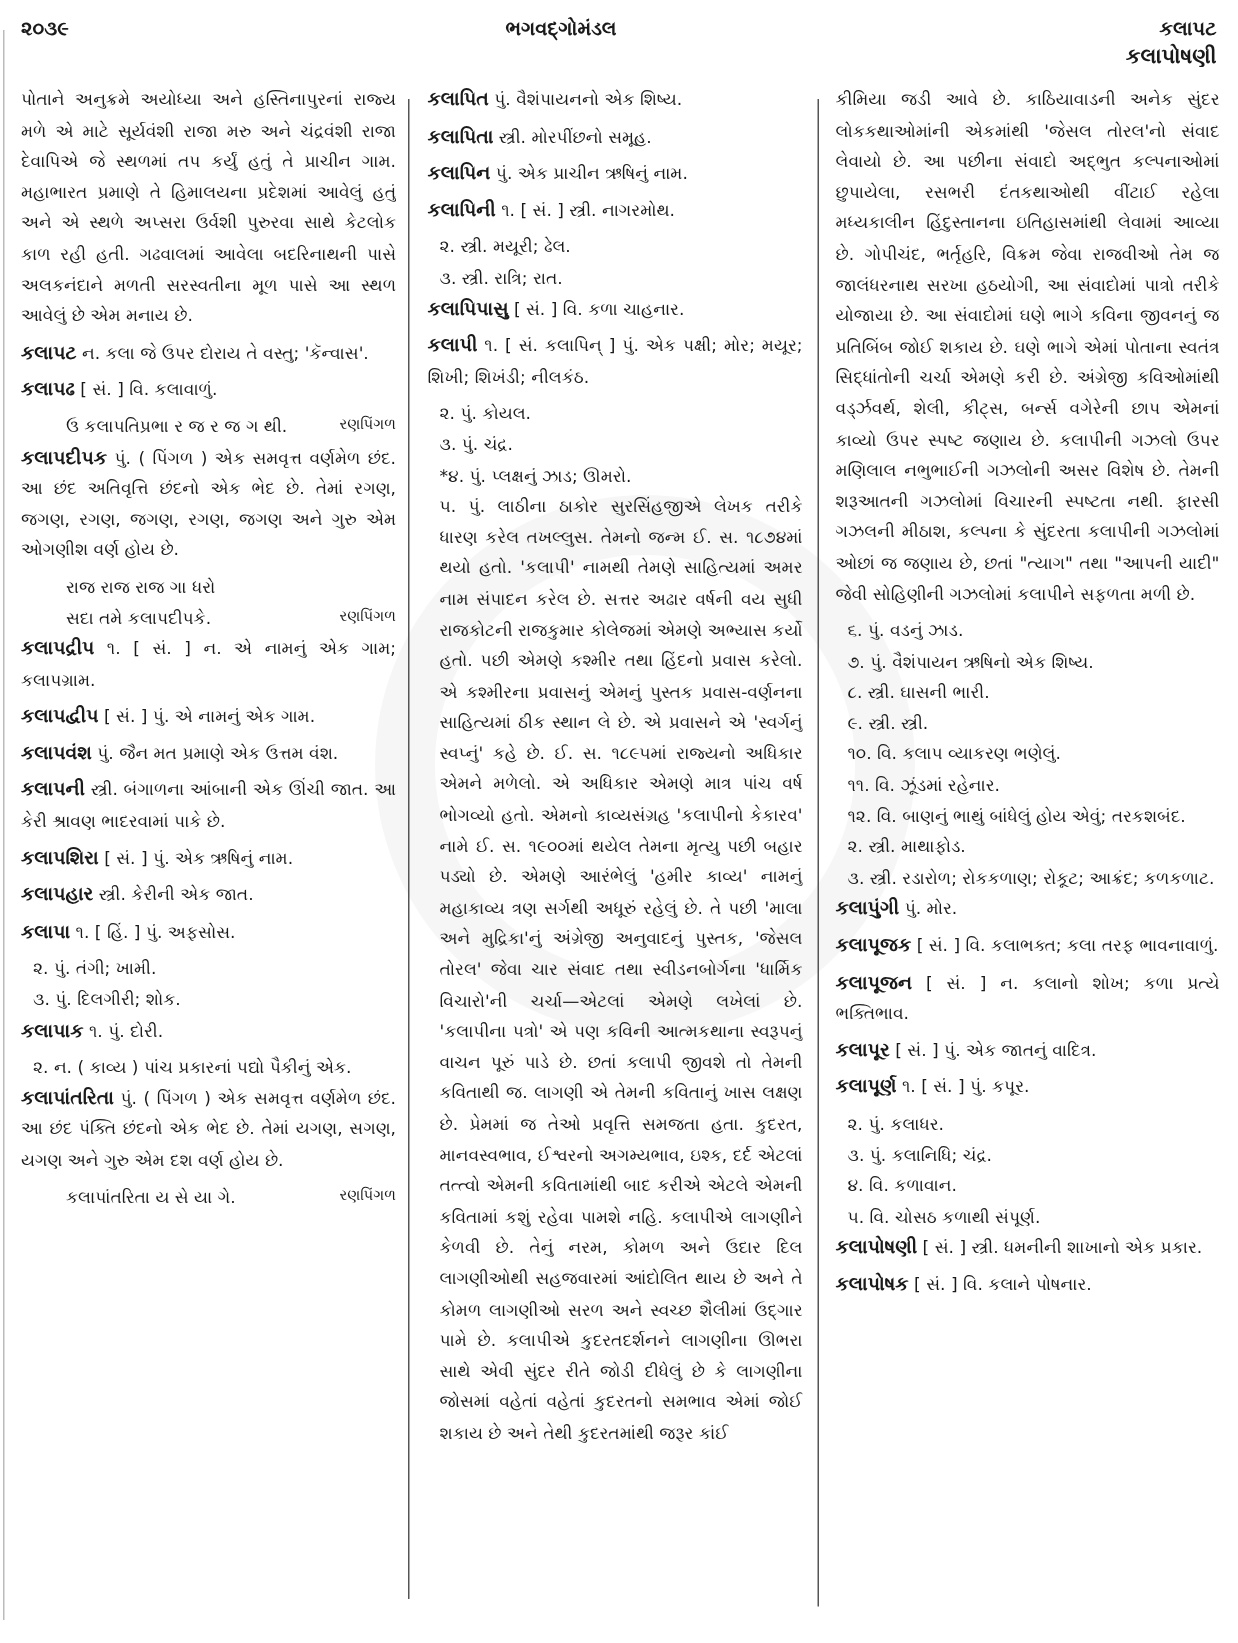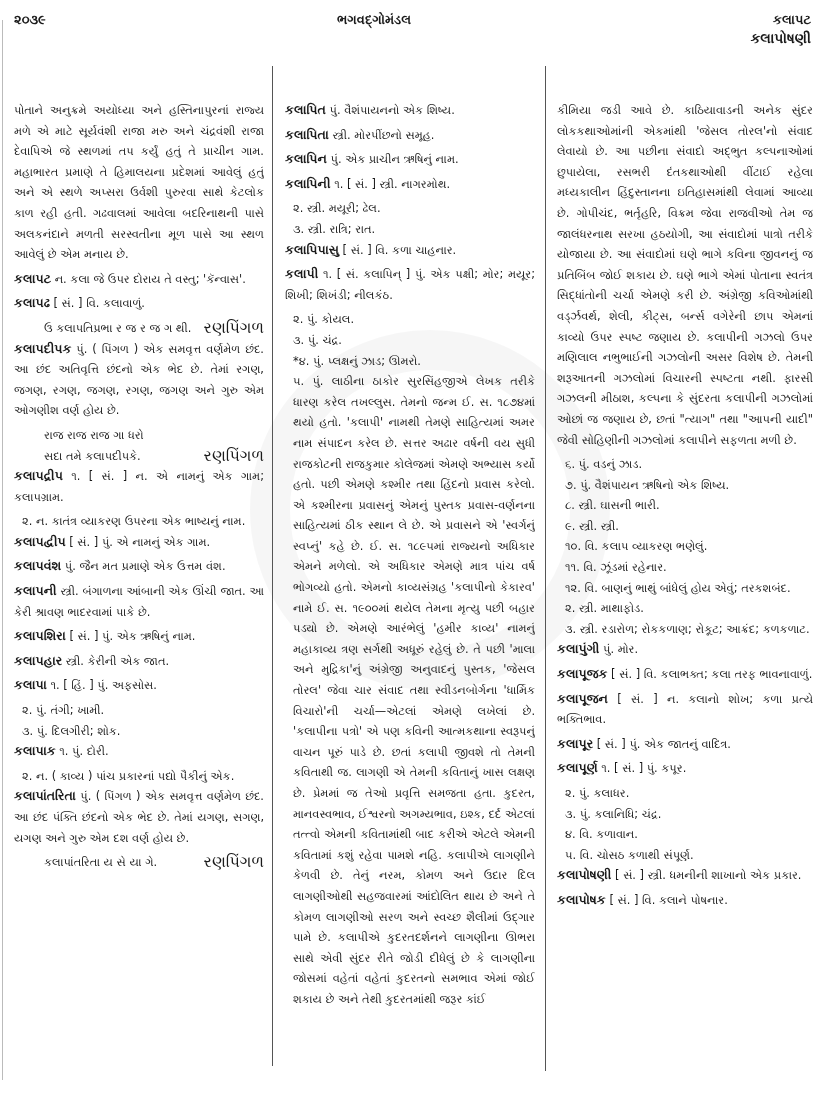--- a/index.html
+++ b/index.html
@@ -4,34 +4,34 @@
 <style>
   html, body { margin:0; padding:0; background:#ffffff; }
   body { width:825px; height:1095px; overflow:hidden; position:relative;
          font-family:"DejaVu Sans", sans-serif; color:#1a1a1a; }
   .page { position:absolute; left:0; top:0; width:825px; height:1095px;text-decoration:underline; }
   .header { position:absolute; left:0; top:0; width:825px; height:58px; }
   .pnum { position:absolute; left:14px; top:12px; font-size:13px; font-weight:bold; }
   .title { position:absolute; left:0; width:748px; top:12px; text-align:center; font-size:13px; font-weight:bold; }
   .guide1 { position:absolute; right:14px; top:12px; font-size:13px; font-weight:bold; text-align:right; }
   .guide2 { position:absolute; right:14px; top:30px; font-size:14px; font-weight:bold; text-align:right; }
-  .col { position:absolute; top:56px; bottom:20px; overflow:hidden; font-size:11.4px; line-height:20.6px; text-align:justify;margin-top:44px; }
+  .col { position:absolute; top:56px; bottom:20px; overflow:hidden; font-size:11.4px; line-height:20.6px; text-align:justify; }
   .c1 { left:14px; width:250px; }
   .c2 { left:285px; width:250px; }
   .c3 { left:557px; width:256px; }
   .sep { position:absolute; width:1px; background:#555; top:66px; }
   .sep1 { left:272px; height:1000px; }
   .sep2 { left:545px; height:1005px; }
   .leftedge { position:absolute; left:2px; top:20px; width:1px; height:1060px; background:#bbb; }
   .entry { margin:0 0 4px 0; }
   .hw { font-weight:bold; font-size:12.6px; }
   .sub { padding-left:8px; }
   .cont { }
   .verse { padding-left:30px; }
-  .ref { float:right; font-size:16px; }
+  .ref { float:right; font-size:10px; }
   .watermark { position:absolute; left:250px; top:330px; width:360px; height:360px; border-radius:50%;
                border:40px solid rgba(0,0,0,0.035); box-sizing:border-box; pointer-events:none; }
 </style>
 </head>
 <body>
 
 <div class="page">
   <div class="leftedge"></div>
   <div class="watermark"></div>
 
@@ -47,21 +47,20 @@
 
   <div class="col c1" id="col1">
       <div class="cont entry">પોતાને અનુક્રમે અયોધ્યા અને હસ્તિનાપુરનાં રાજ્ય મળે એ માટે સૂર્યવંશી રાજા મરુ અને ચંદ્રવંશી રાજા દેવાપિએ જે સ્થળમાં તપ કર્યું હતું તે પ્રાચીન ગામ. મહાભારત પ્રમાણે તે હિમાલયના પ્રદેશમાં આવેલું હતું અને એ સ્થળે અપ્સરા ઉર્વશી પુરુરવા સાથે કેટલોક કાળ રહી હતી. ગઢવાલમાં આવેલા બદરિનાથની પાસે અલકનંદાને મળતી સરસ્વતીના મૂળ પાસે આ સ્થળ આવેલું છે એમ મનાય છે.</div>
       <div class="entry"><span class="hw">કલાપટ</span><span> ન. કલા જે ઉપર દોરાય તે વસ્તુ; 'કૅન્વાસ'.</span></div>
       <div class="entry"><span class="hw">કલાપઢ</span><span> [ સં. ] વિ. કલાવાળું.</span></div>
       <div class="verse"><span>ઉ કલાપતિપ્રભા ર જ ર જ ગ થી.</span><span class="ref">રણપિંગળ</span></div>
       <div class="entry"><span class="hw">કલાપદીપક</span><span> પું. ( પિંગળ ) એક સમવૃત્ત વર્ણમેળ છંદ. આ છંદ અતિવૃત્તિ છંદનો એક ભેદ છે. તેમાં રગણ, જગણ, રગણ, જગણ, રગણ, જગણ અને ગુરુ એમ ઓગણીશ વર્ણ હોય છે.</span></div>
       <div class="verse"><span>રાજ રાજ રાજ ગા ધરો</span></div>
       <div class="verse"><span>સદા તમે કલાપદીપકે.</span><span class="ref">રણપિંગળ</span></div>
       <div class="entry"><span class="hw">કલાપદ્રીપ</span><span> ૧. [ સં. ] ન. એ નામનું એક ગામ; કલાપગ્રામ.</span></div>
-      <div class="sub">૨. ન. કાતંત્ર વ્યાકરણ ઉપરના એક ભાષ્યનું નામ.</div>
       <div class="entry"><span class="hw">કલાપદ્વીપ</span><span> [ સં. ] પું. એ નામનું એક ગામ.</span></div>
       <div class="entry"><span class="hw">કલાપવંશ</span><span> પું. જૈન મત પ્રમાણે એક ઉત્તમ વંશ.</span></div>
       <div class="entry"><span class="hw">કલાપની</span><span> સ્ત્રી. બંગાળના આંબાની એક ઊંચી જાત. આ કેરી શ્રાવણ ભાદરવામાં પાકે છે.</span></div>
       <div class="entry"><span class="hw">કલાપશિરા</span><span> [ સં. ] પું. એક ઋષિનું નામ.</span></div>
       <div class="entry"><span class="hw">કલાપહાર</span><span> સ્ત્રી. કેરીની એક જાત.</span></div>
       <div class="entry"><span class="hw">કલાપા</span><span> ૧. [ હિં. ] પું. અફસોસ.</span></div>
       <div class="sub">૨. પું. તંગી; ખામી.</div>
       <div class="sub">૩. પું. દિલગીરી; શોક.</div>
       <div class="entry"><span class="hw">કલાપાક</span><span> ૧. પું. દોરી.</span></div>
       <div class="sub">૨. ન. ( કાવ્ય ) પાંચ પ્રકારનાં પદ્યો પૈકીનું એક.</div>

